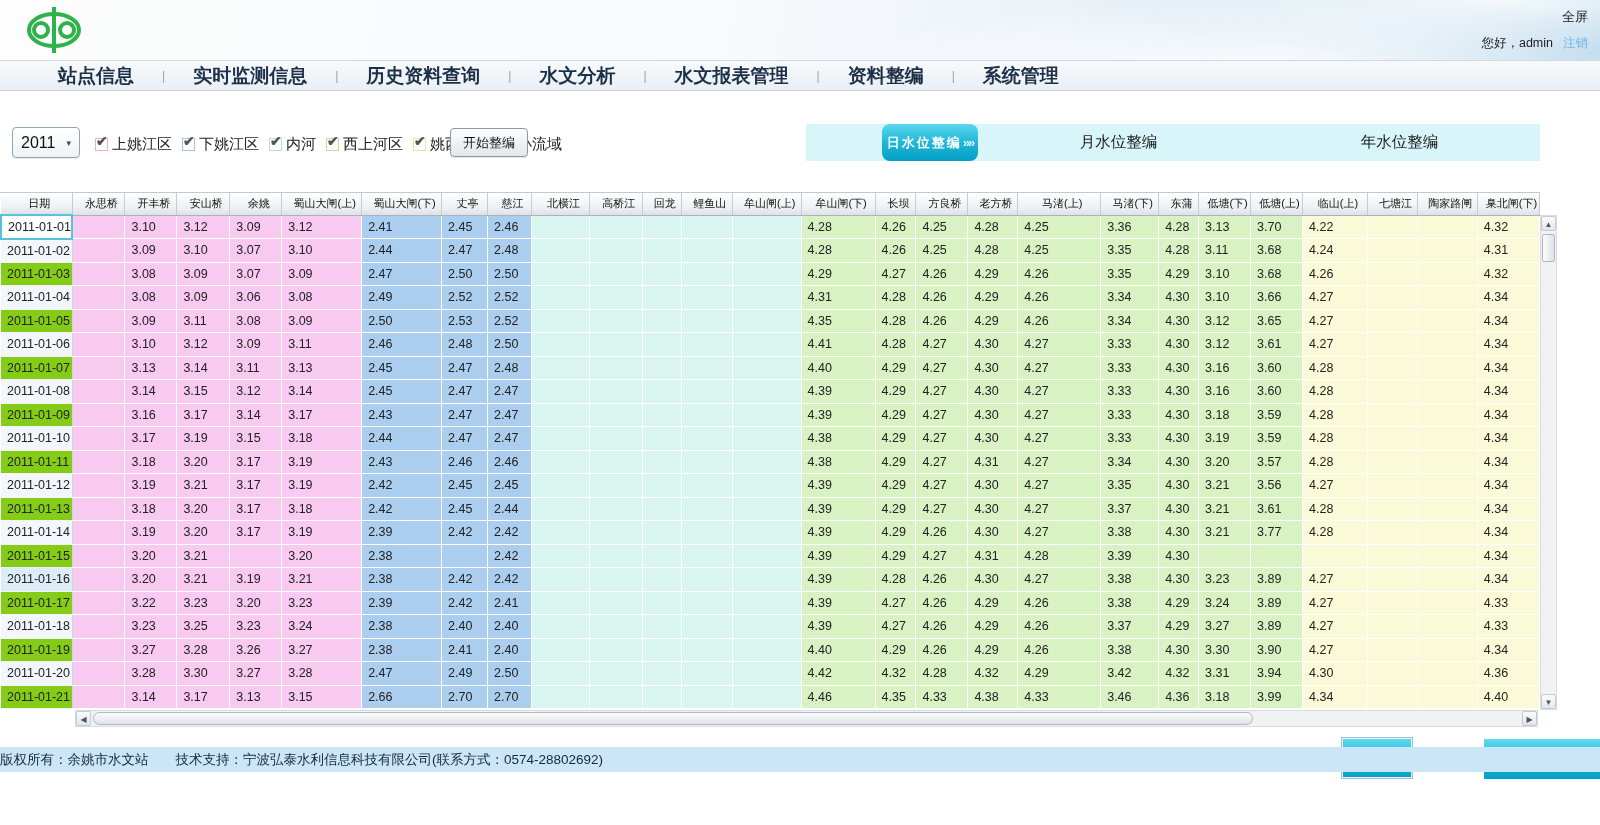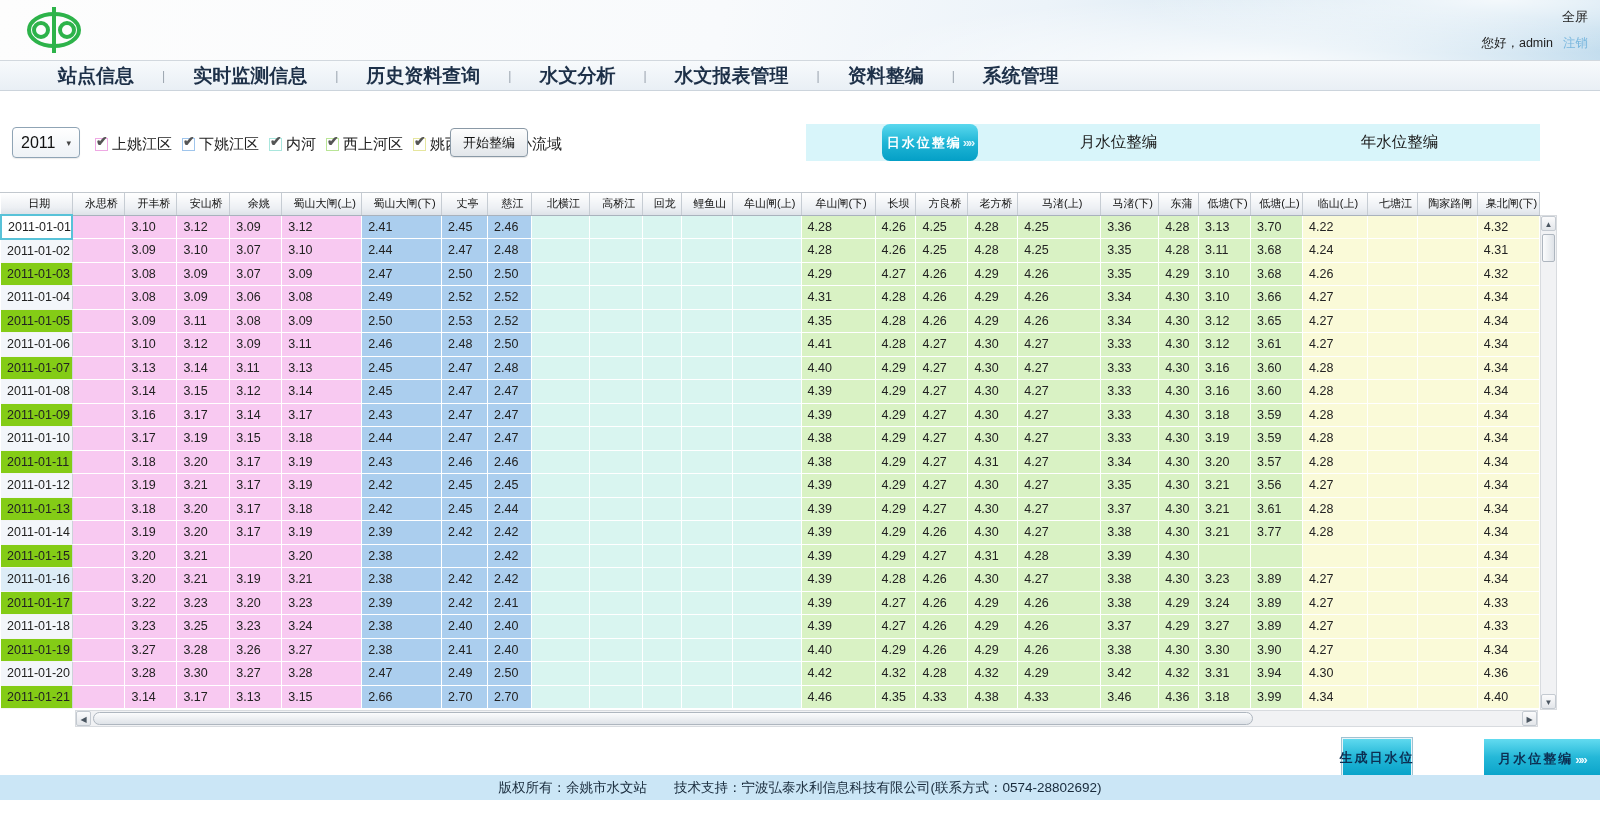--- a/index.html
+++ b/index.html
@@ -99,22 +99,22 @@
   
   .btn-cyan { position:absolute; display:flex; align-items:center; justify-content:center;
     background:linear-gradient(#62dbf0,#25b8d8 45%,#05a0c7); color:#0c2f52; font-weight:bold;
     font-size:13px; letter-spacing:2px; cursor:pointer; white-space:nowrap; }
   .btn-gen { left:1341px; top:737px; width:72px; height:42px; border:1px solid #9fc2d2;
     box-shadow:0 0 0 1px #e8f4f8 inset; }
   .btn-month { left:1484px; top:739px; width:116px; height:40px; border:none; }
   .btn-cyan .arr { color:#eafaff; letter-spacing:-2px; margin-left:2px; }
 
   
-  .footer { position:absolute; left:0; top:775px; width:1600px; height:25px;
-    background:#cbe6f6; text-align:center; font-size:13.5px; color:#17293a; line-height:25px; }
+  .footer { position:absolute; left:0; top:747px; width:1600px; height:25px;
+    background:#cbe6f6; font-size:13.5px; color:#17293a; line-height:25px; }
 </style>
 </head>
 <body>
 
 <div id="stage">
 
   <div class="header">
     <svg class="logo" width="56" height="48" viewBox="0 0 56 48">
       <ellipse cx="28" cy="24" rx="25" ry="16" fill="none" stroke="#2db34a" stroke-width="4"></ellipse>
       <line x1="28" y1="1" x2="28" y2="47" stroke="#2db34a" stroke-width="4"></line>

